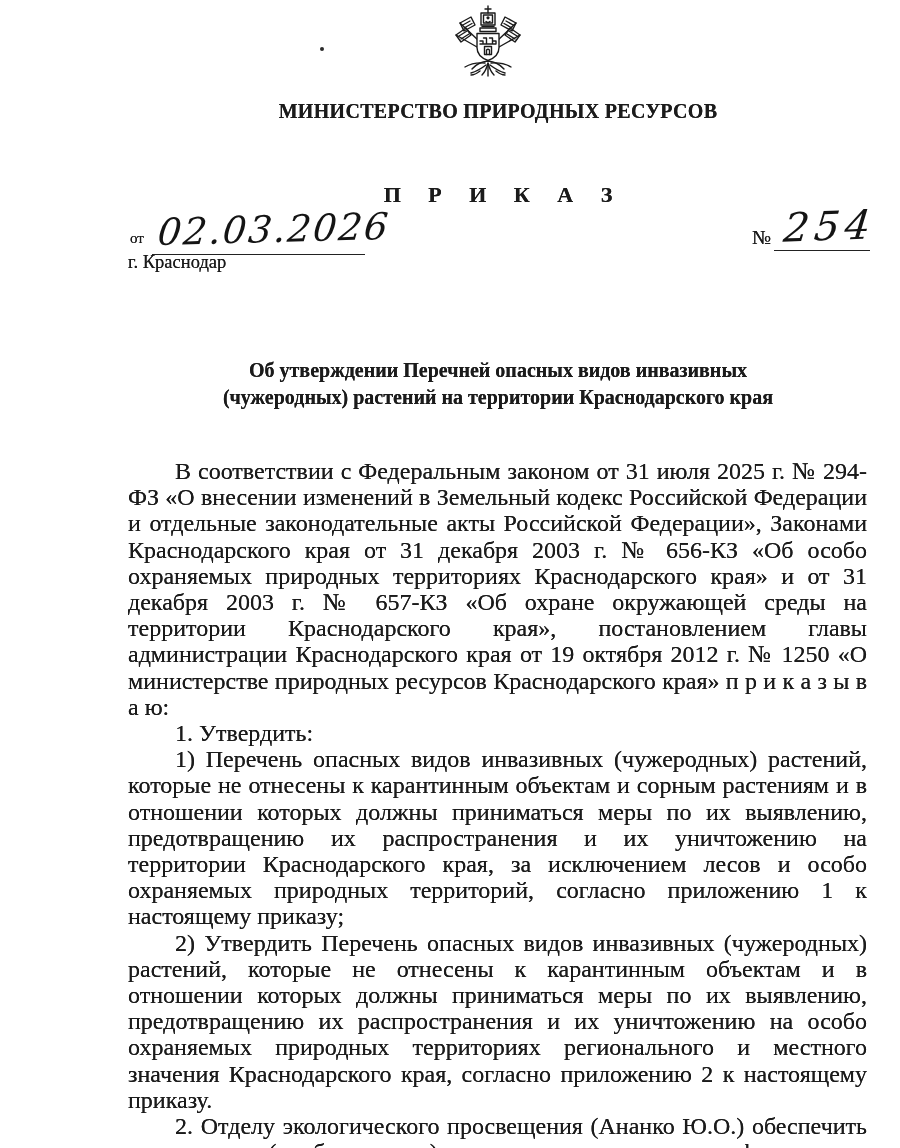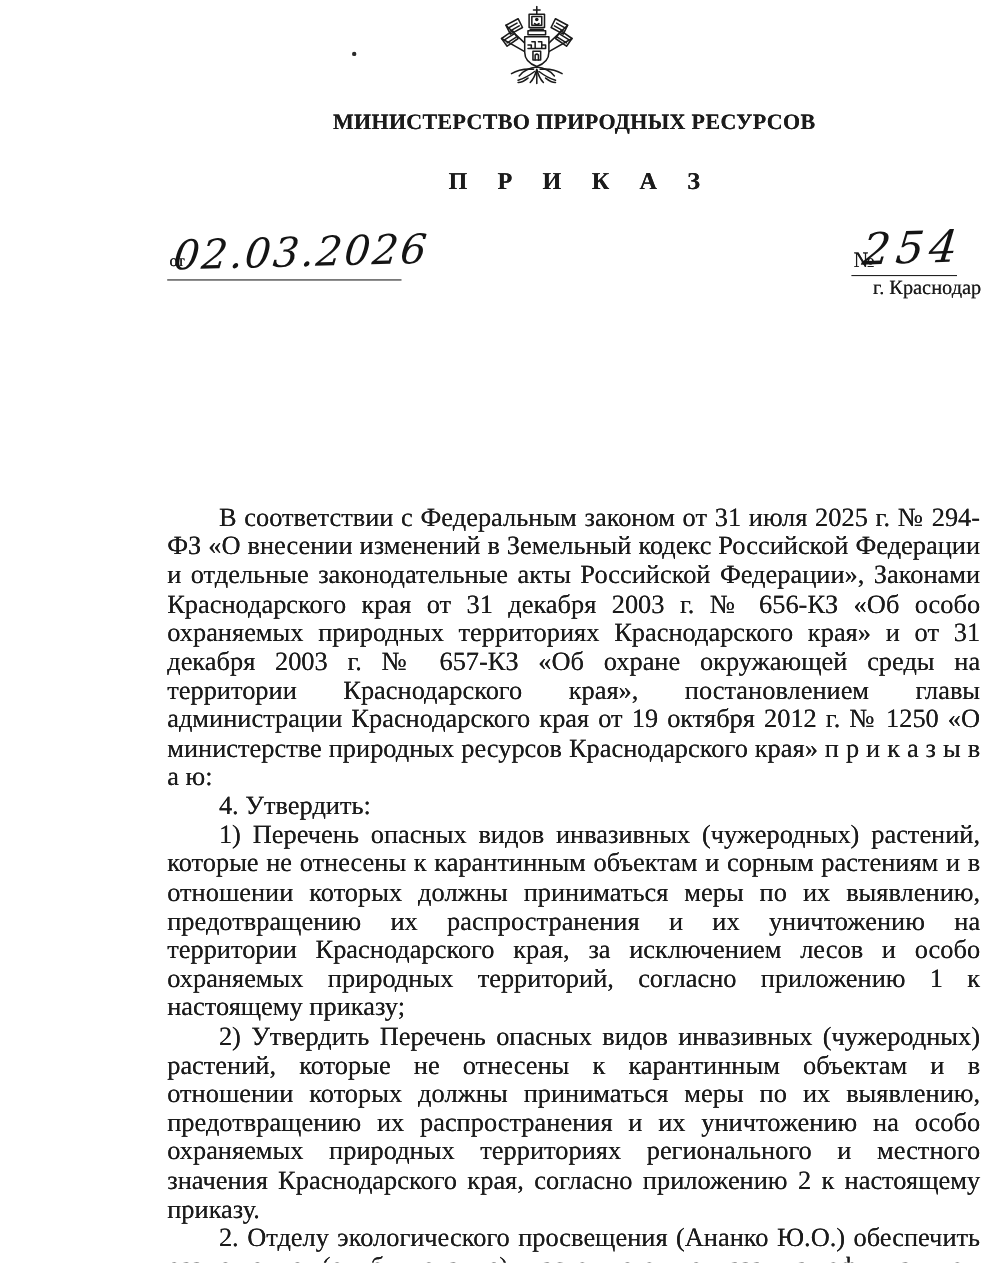--- a/index.html
+++ b/index.html
@@ -5,21 +5,21 @@
   html, body { margin: 0; padding: 0; background: #ffffff; }
   .page {
     position: relative;
     width: 900px;
     height: 1148px;
     background: #ffffff;
     font-family: "Liberation Serif", "DejaVu Serif", serif;
     color: #1b1b1b;
     overflow: hidden;
   }
-  .scan-text { text-shadow: 0 0 0.5px rgba(0,0,0,0.85); margin-left: 24px; }
+  .scan-text { text-shadow: 0 0 0.5px rgba(0,0,0,0.85); }
 
   .emblem-wrap {
     position: absolute;
     left: 452px; top: 5px;
     width: 72px; height: 74px;
   }
   .artifact-dot {
     position: absolute;
     left: 320px; top: 47px;
     width: 4px; height: 4px;
@@ -31,21 +31,21 @@
     position: absolute;
     left: 128px; top: 100px; width: 740px;
     text-align: center;
     font-weight: bold;
     font-size: 20px;
     line-height: 23px;
     letter-spacing: 0.3px;
   }
   .prikaz {
     position: absolute;
-    left: 128px; top: 152px; width: 740px;
+    left: 128px; top: 182px; width: 740px;
     text-align: center;
     font-weight: bold;
     font-size: 22px;
     letter-spacing: 11px;
     text-indent: 11px;
   }
 
   .date-row { position: absolute; left: 0; top: 0; }
   .ot-label {
     position: absolute; left: 130px; top: 230px;
@@ -81,21 +81,21 @@
   .hand-num {
     left: 784px; top: 203px;
     font-size: 40px;
     letter-spacing: 5px;
     transform: rotate(-2deg) skewX(-8deg);
   }
 
   .place {
     position: absolute;
     left: 128px; top: 252px; width: 740px;
-    text-align: right;
+    text-align: left;
     font-size: 18.5px;
   }
 
   .order-title {
     position: absolute;
     left: 128px; top: 357px; width: 740px;
     text-align: center;
     font-weight: bold;
     font-size: 20px;
     line-height: 27px;
@@ -166,22 +166,26 @@
     <span class="ot-label scan-text">от</span>
     <span class="date-underline"></span>
     <span class="hand hand-date">02.03.2026</span>
     <span class="num-label scan-text">№</span>
     <span class="num-underline"></span>
     <span class="hand hand-num">254</span>
   </div>
 
   <div class="place scan-text">г. Краснодар</div>
 
+  <div class="order-title scan-text">
+    <div>Об утверждении Перечней опасных видов инвазивных</div>
+    <div>(чужеродных) растений на территории Краснодарского края</div>
+  </div>
 
   <div class="body-text scan-text">
     <p>В соответствии с Федеральным законом от 31 июля 2025 г. № 294-ФЗ «О внесении изменений в Земельный кодекс Российской Федерации и отдельные законодательные акты Российской Федерации», Законами Краснодарского края от 31 декабря 2003 г. № 656-КЗ «Об особо охраняемых природных территориях Краснодарского края» и от 31 декабря 2003 г. № 657-КЗ «Об охране окружающей среды на территории Краснодарского края», постановлением главы администрации Краснодарского края от 19 октября 2012 г. № 1250 «О министерстве природных ресурсов Краснодарского края» п р и к а з ы в а ю:</p>
-    <p>4. Утвердить:</p>
+    <p>1. Утвердить:</p>
     <p>1) Перечень опасных видов инвазивных (чужеродных) растений, которые не отнесены к карантинным объектам и сорным растениям и в отношении которых должны приниматься меры по их выявлению, предотвращению их распространения и их уничтожению на территории Краснодарского края, за исключением лесов и особо охраняемых природных территорий, согласно приложению 1 к настоящему приказу;</p>
     <p>2) Утвердить Перечень опасных видов инвазивных (чужеродных) растений, которые не отнесены к карантинным объектам и в отношении которых должны приниматься меры по их выявлению, предотвращению их распространения и их уничтожению на особо охраняемых природных территориях регионального и местного значения Краснодарского края, согласно приложению 2 к настоящему приказу.</p>
     <p>2. Отделу экологического просвещения (Ананко Ю.О.) обеспечить размещение (опубликование) настоящего приказа на официальном сайте администрации Краснодарского края в информационно-телекоммуникационной сети «Интернет» и направление на «Официальный интернет-портал правовой информации» (www.pravo.gov.ru).</p>
   </div>
 
 </div>
 
 </body></html>

